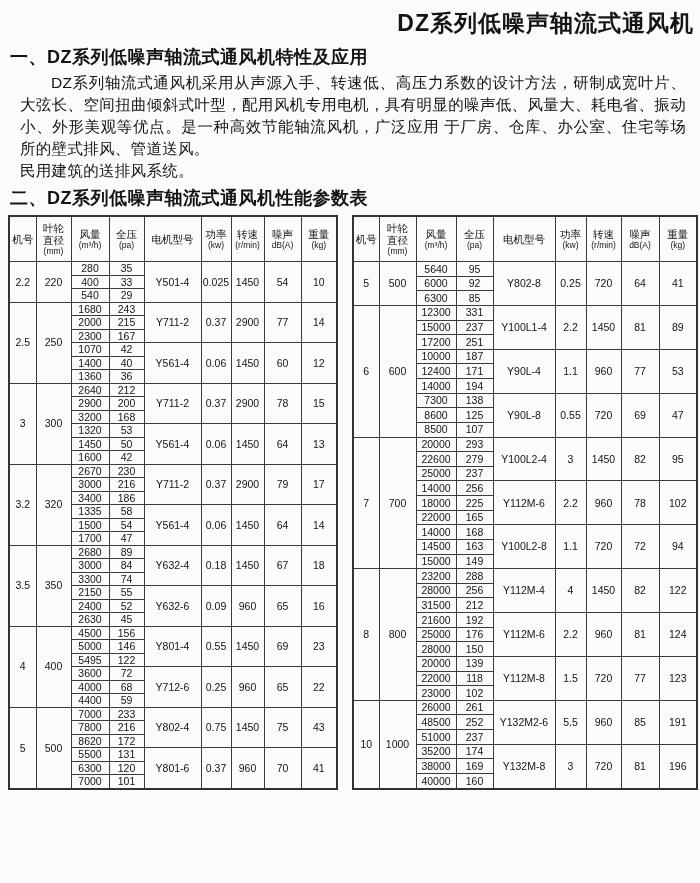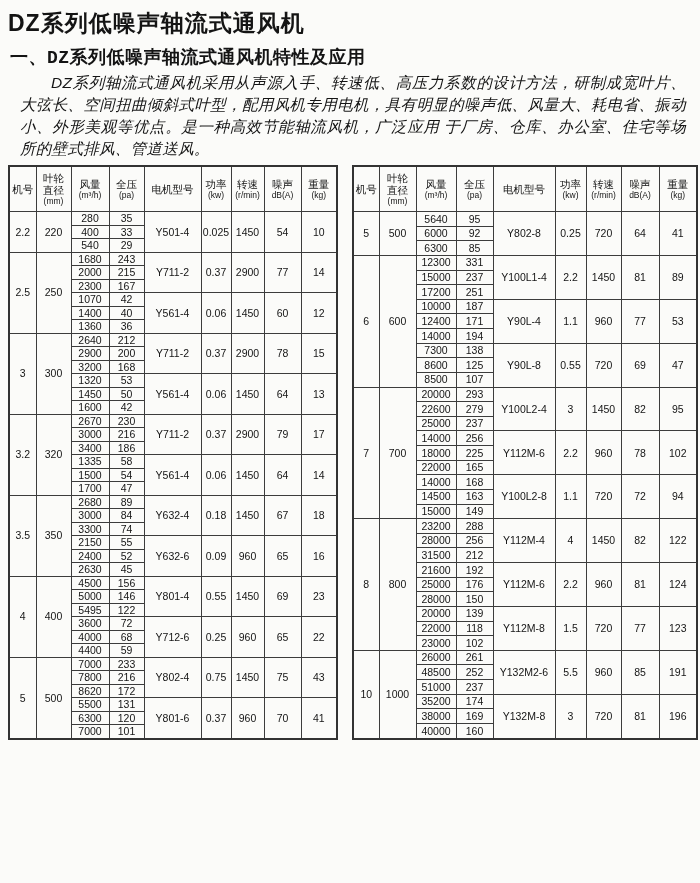--- a/index.html
+++ b/index.html
@@ -5,33 +5,33 @@
   html,body{margin:0;padding:0;}
   body{
     width:700px;height:883px;
     background:#fbfbf9;
     color:#141414;
     font-family:"Liberation Sans","DejaVu Sans",sans-serif;
     overflow:hidden;
   }
   .page{box-sizing:border-box;width:700px;height:883px;padding:6px 6px 0 8px;}
   .doc-title{
-    margin:2px 0 6px 0;text-align:left;
+    margin:2px 0 6px 0;text-align:right;
     font-size:23px;font-weight:bold;letter-spacing:1px;
   }
   .sec-heading{
     font-size:18px;font-weight:bold;
-    margin:4px 0 3px 2px;letter-spacing:0.5px;font-family:Liberation Mono, monospace;
+    margin:4px 0 3px 2px;letter-spacing:0.5px;
   }
   .para{
     font-size:15.5px;line-height:1.42;
     margin:0 8px 0 12px;text-align:justify;
     letter-spacing:0.3px;
   }
-  .indent{text-indent:2em;font-style:italic;}
+  .indent{text-indent:2em;}
   .tables{display:flex;gap:14px;margin-top:5px;}
   table{border-collapse:collapse;table-layout:fixed;height:575px;}
   .t-left{width:328px;}
   .t-right{width:344px;}
   th,td{
     border:1px solid #3c3c3c;
     text-align:center;vertical-align:middle;
     padding:0;overflow:hidden;white-space:nowrap;
   }
   table{border:2px solid #333;}
@@ -40,21 +40,23 @@
   td{font-size:10.5px;line-height:1;}
 </style>
 </head>
 <body>
 
 <div class="page">
   <h1 class="doc-title">DZ系列低噪声轴流式通风机</h1>
 
   <h2 class="sec-heading">一、DZ系列低噪声轴流式通风机特性及应用</h2>
   <p class="para indent">DZ系列轴流式通风机采用从声源入手、转速低、高压力系数的设计方法，研制成宽叶片、大弦长、空间扭曲倾斜式叶型，配用风机专用电机，具有明显的噪声低、风量大、耗电省、振动小、外形美观等优点。是一种高效节能轴流风机，广泛应用 于厂房、仓库、办公室、住宅等场所的壁式排风、管道送风。</p>
+  <p class="para">民用建筑的送排风系统。</p>
 
+  <h2 class="sec-heading">二、DZ系列低噪声轴流式通风机性能参数表</h2>
 
   <div class="tables">
     <table class="t-left" id="table-left">
         <colgroup>
           <col style="width: 27px;">
           <col style="width: 35px;">
           <col style="width: 38px;">
           <col style="width: 35px;">
           <col style="width: 57px;">
           <col style="width: 30px;">

